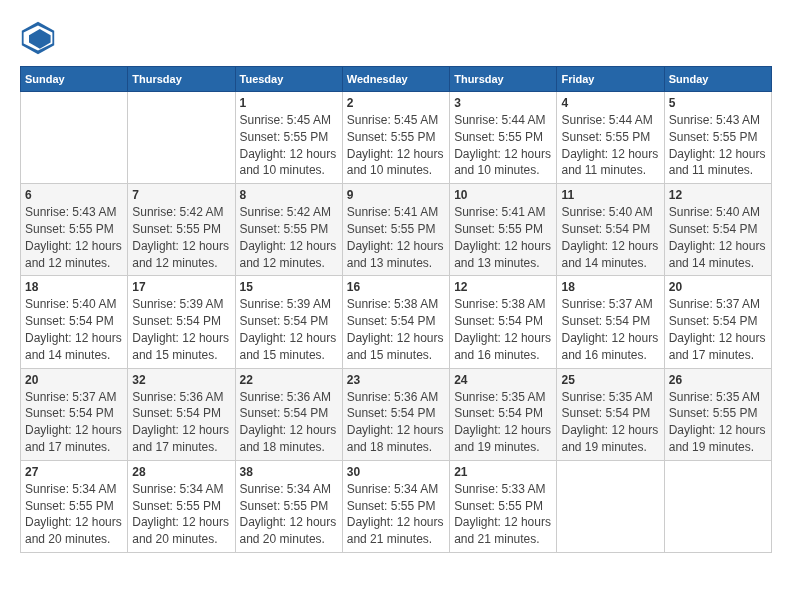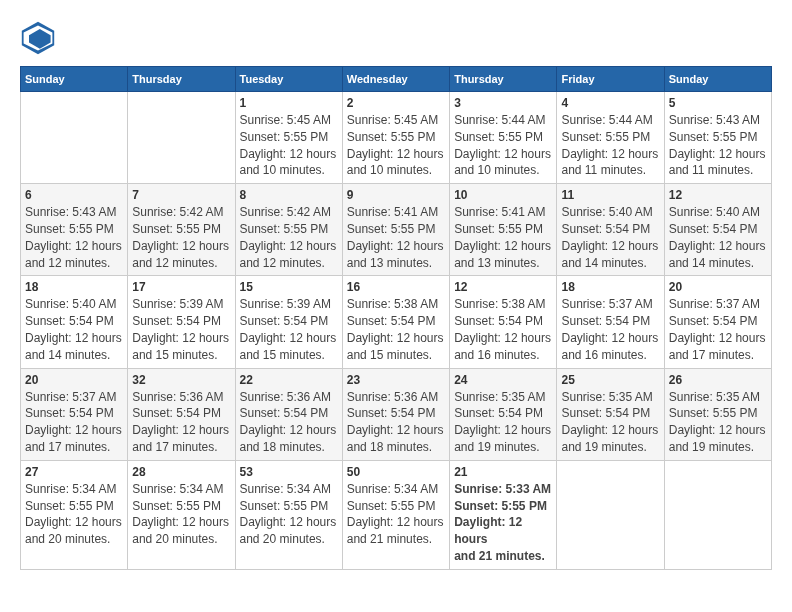--- a/index.html
+++ b/index.html
@@ -329,36 +329,36 @@
 and 20 minutes.</div>
         </td>
         <td>
           <span class="day-number">28</span>
           <div class="day-info" style="white-space: pre-line;">Sunrise: 5:34 AM
 Sunset: 5:55 PM
 Daylight: 12 hours
 and 20 minutes.</div>
         </td>
         <td>
-          <span class="day-number">53</span>
+          <span class="day-number">38</span>
           <div class="day-info" style="white-space: pre-line;">Sunrise: 5:34 AM
 Sunset: 5:55 PM
 Daylight: 12 hours
 and 20 minutes.</div>
         </td>
         <td>
-          <span class="day-number">50</span>
+          <span class="day-number">30</span>
           <div class="day-info" style="white-space: pre-line;">Sunrise: 5:34 AM
 Sunset: 5:55 PM
 Daylight: 12 hours
 and 21 minutes.</div>
         </td>
         <td>
           <span class="day-number">21</span>
-          <div class="day-info" style="white-space: pre-line; font-weight: bold;">Sunrise: 5:33 AM
+          <div class="day-info" style="white-space: pre-line;">Sunrise: 5:33 AM
 Sunset: 5:55 PM
 Daylight: 12 hours
 and 21 minutes.</div>
         </td>
         <td class="empty-cell"></td>
         <td class="empty-cell"></td>
       </tr>
     </tbody>
 </table>
 

